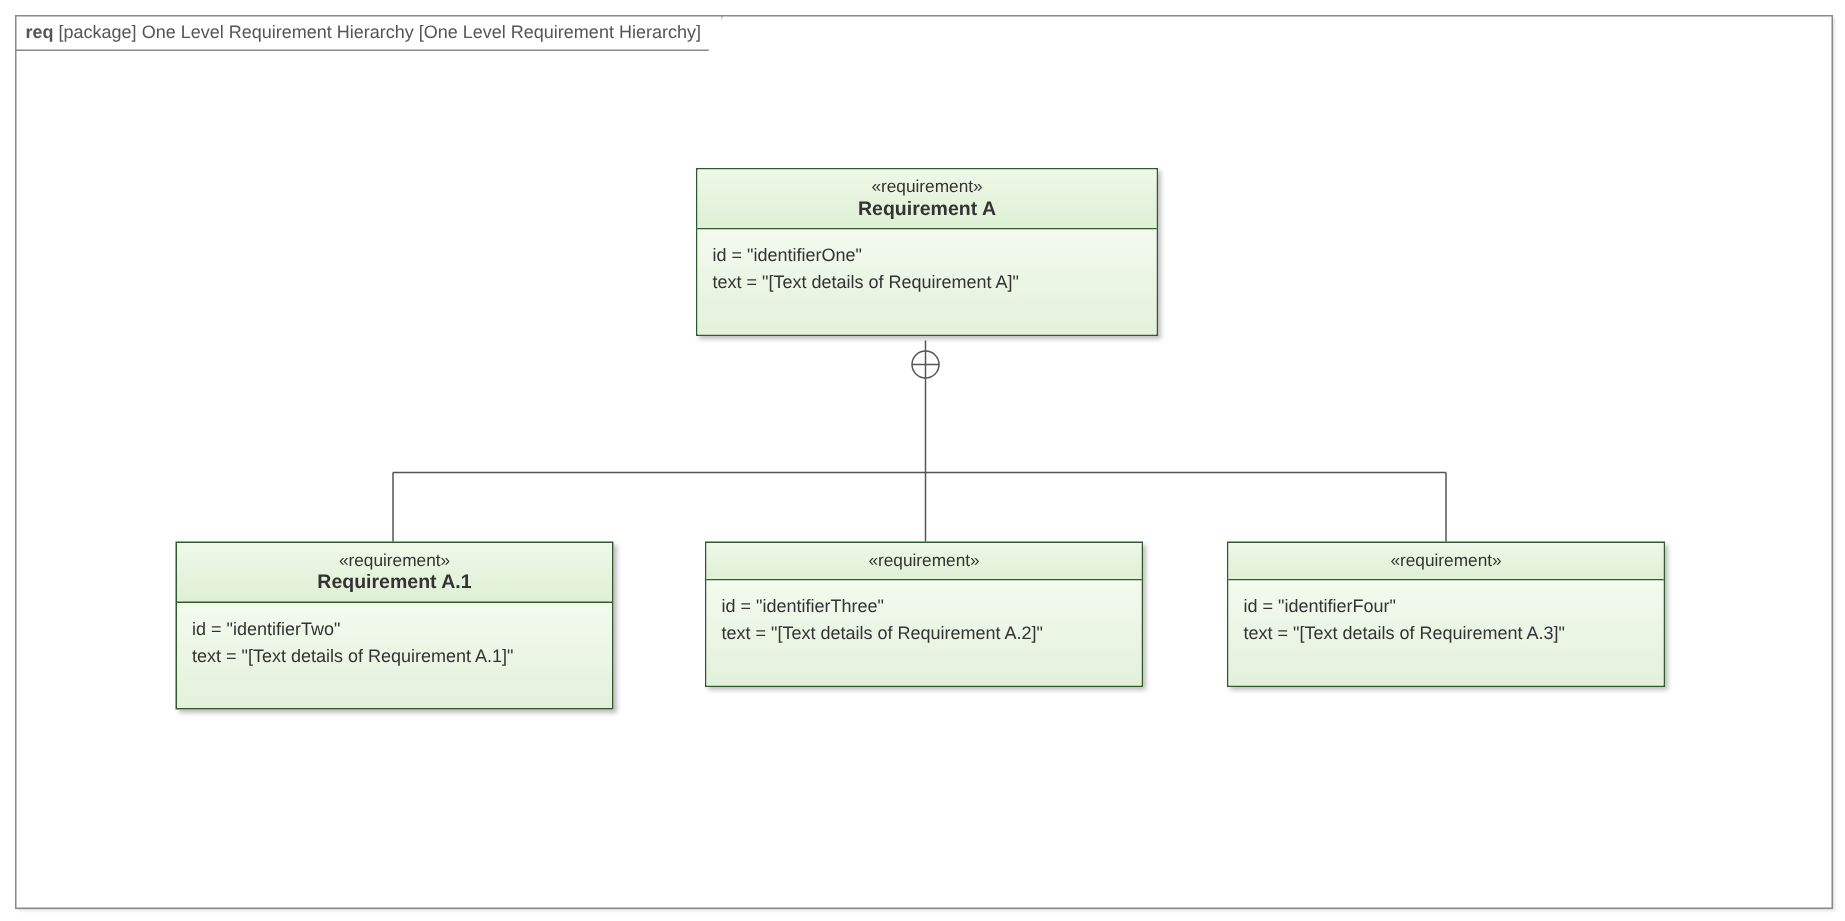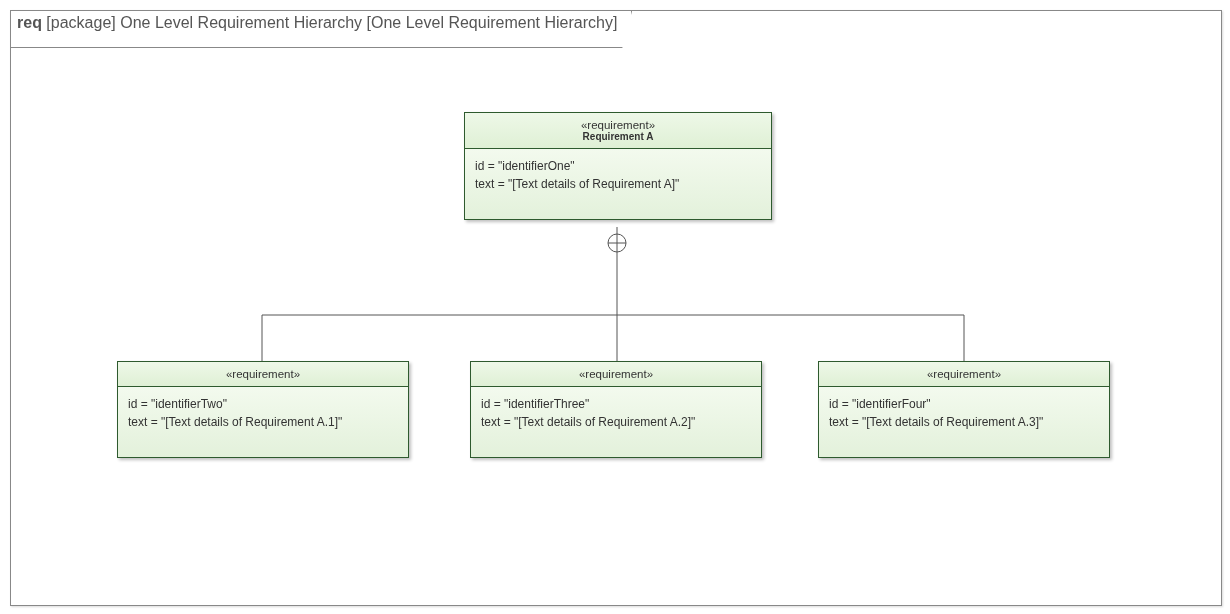--- a/index.html
+++ b/index.html
@@ -21,41 +21,41 @@
     background: #fff;
   }
   .frame-tab {
     position: absolute;
     top: -1px;
     left: -1px;
     border: 1px solid #888;
     border-top: 1px solid #888;
     border-left: 1px solid #888;
     background: #fff;
-    padding: 3px 14px 15px 6px;
-    font-size: 16px;
+    padding: 3px 14px 5px 6px;
+    font-size: 12px;
     color: #555;
     clip-path: polygon(0 0, 100% 0, calc(100% - 10px) 100%, 0 100%);
   }
   .frame-tab b { font-weight: bold; }
 
   .req-box {
     position: absolute;
     border: 1px solid #2e5a2e;
     background: linear-gradient(180deg, #f5fbf1 0%, #e4f2dc 100%);
     box-shadow: 2px 2px 3px rgba(0,0,0,0.25);
   }
   .req-head {
     text-align: center;
     border-bottom: 1px solid #2e5a2e;
     padding: 6px 12px;
     background: linear-gradient(180deg, #eef8e8 0%, #dff0d5 100%);
   }
   .req-head .stereo { font-size: 11.5px; color: #333; }
-  .req-head .name { font-weight: bold; font-size: 10px; }
+  .req-head .name { font-weight: bold; font-size: 13px; }
   .req-body {
     padding: 8px 10px;
     font-size: 12px;
     line-height: 1.5;
     background: linear-gradient(180deg, #f3faee 0%, #e3f1db 100%);
     min-height: 54px;
   }
   svg.connectors {
     position: absolute;
     top: 0; left: 0;
@@ -98,20 +98,21 @@
     </div>
     <div class="req-body">
       <div>id = "identifierOne"</div>
       <div>text = "[Text details of Requirement A]"</div>
     </div>
   </div>
 
   <div class="req-box" style="left:106px; top:350px; width:290px;">
     <div class="req-head">
       <div class="stereo">«requirement»</div>
+      <div class="name">Requirement A.1</div>
     </div>
     <div class="req-body">
       <div>id = "identifierTwo"</div>
       <div>text = "[Text details of Requirement A.1]"</div>
     </div>
   </div>
 
   <div class="req-box" style="left:459px; top:350px; width:290px;">
     <div class="req-head">
       <div class="stereo">«requirement»</div>

